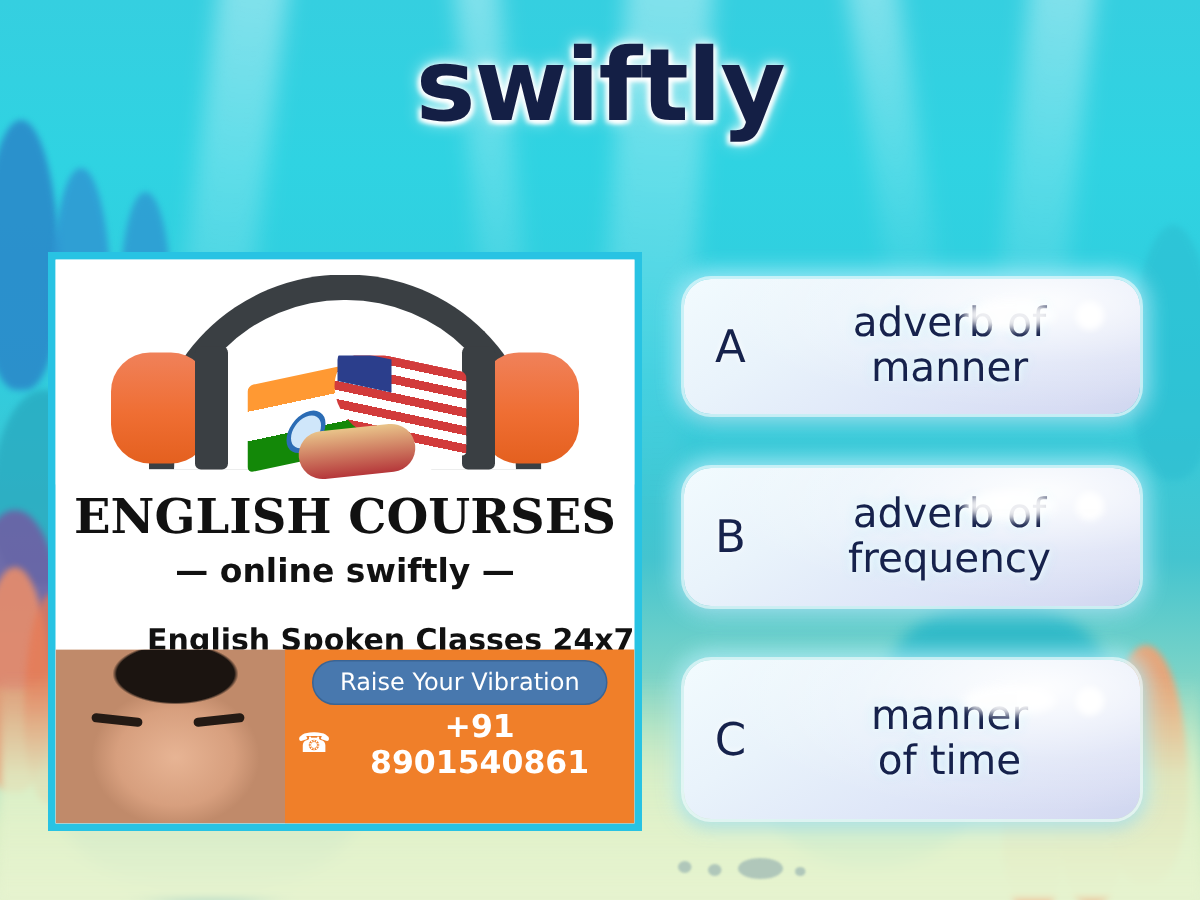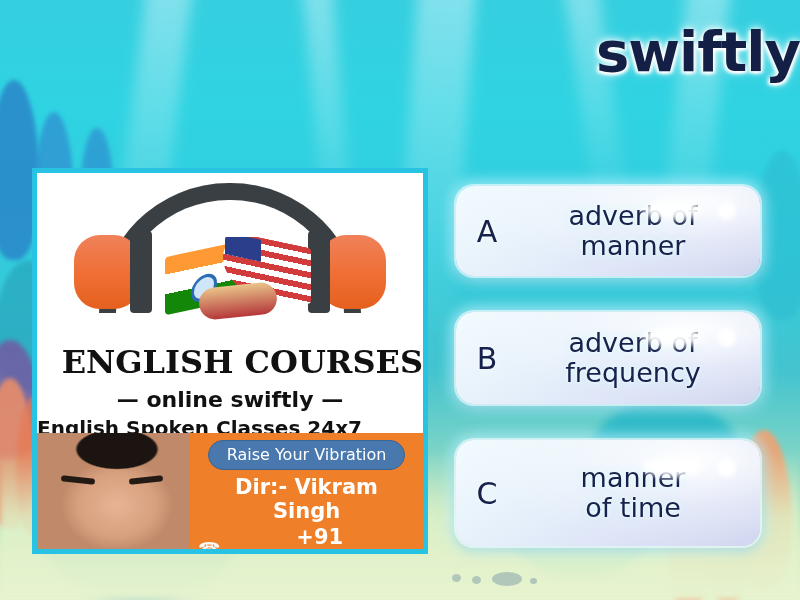--- a/index.html
+++ b/index.html
@@ -41,23 +41,23 @@
     position: absolute; left: 0; right: 0; bottom: 0; height: 150px;
     background: linear-gradient(180deg, rgba(214,238,192,0) 0%, rgba(222,240,199,0.85) 45%, #e6f3cf 100%);
     filter: blur(3px);
   }
   .pebble { position: absolute; border-radius: 50%; background: #9fb9b4; opacity: .75; filter: blur(.6px); }
 
   
   #title {
     position: absolute;
     left: 0; right: 0; top: 24px;
-    text-align: right;
-    font-family: "DejaVu Sans", sans-serif;
-    font-size: 56px;
+    text-align: center;
+    font-family: "DejaVu Sans", sans-serif;
+    font-size: 67px;
     font-weight: bold;
     letter-spacing: -1px;
     color: #141f45;
     text-shadow:
        0 0 6px rgba(255,255,255,.95),
        0 0 12px rgba(255,255,255,.85),
        2px 2px 3px rgba(255,255,255,.9),
       -2px 2px 3px rgba(255,255,255,.9);
     line-height: 1;
   }
@@ -180,43 +180,43 @@
     position: absolute; left: 2px; top: 2px; width: 36px; height: 22px;
     background: #2b3e8c; border-radius: 8px 0 0 0;
   }
   .hand-lo {
     position: absolute; left: 34px; top: 48px; width: 78px; height: 32px;
     background: linear-gradient(180deg,#e9c48a,#b5373a);
     border-radius: 20px; transform: rotate(-6deg);
   }
 
   #t-english {
-    text-align: right;
+    text-align: center;
     font-family: "DejaVu Serif", serif;
     font-weight: bold;
     font-size: 32px;
     letter-spacing: 0px;
     color: #111;
-    margin-top: 20px;
+    margin-top: 2px;
   }
   #t-online {
     text-align: center;
     font-family: "DejaVu Sans", sans-serif;
     font-weight: bold;
     font-size: 22px;
     color: #111;
     margin-top: 6px;
   }
   #t-spoken {
-    text-align: left;
+    text-align: right;
     font-family: "DejaVu Sans", sans-serif;
     font-weight: bold;
     font-size: 20px;
     color: #111;
-    margin-top: 4px;
+    margin-top: 20px;
   }
 
   #bottom-strip {
     position: absolute; left: 0; right: 0; bottom: 0; height: 116px;
     display: flex;
   }
   #photo {
     width: 160px; height: 116px;
     background:
       radial-gradient(ellipse 70px 34px at 50% 14%, #1b1410 0%, #1b1410 56%, rgba(27,20,16,0) 60%),
@@ -353,21 +353,20 @@
 
     <div id="bottom-strip">
       <div id="photo-wrap">
         <div id="photo">
           <span class="brow-l"></span>
           <span class="brow-r"></span>
         </div>
       </div>
       <div id="contact">
         <span id="badge">Raise Your Vibration</span>
-        <div id="dir">Dir:- Vikram Singh</div>
         <div id="phone-row">
           <span class="pic">☎</span>
           <span>+91 8901540861</span>
         </div>
       </div>
     </div>
 
   </div>
 </div>
 

